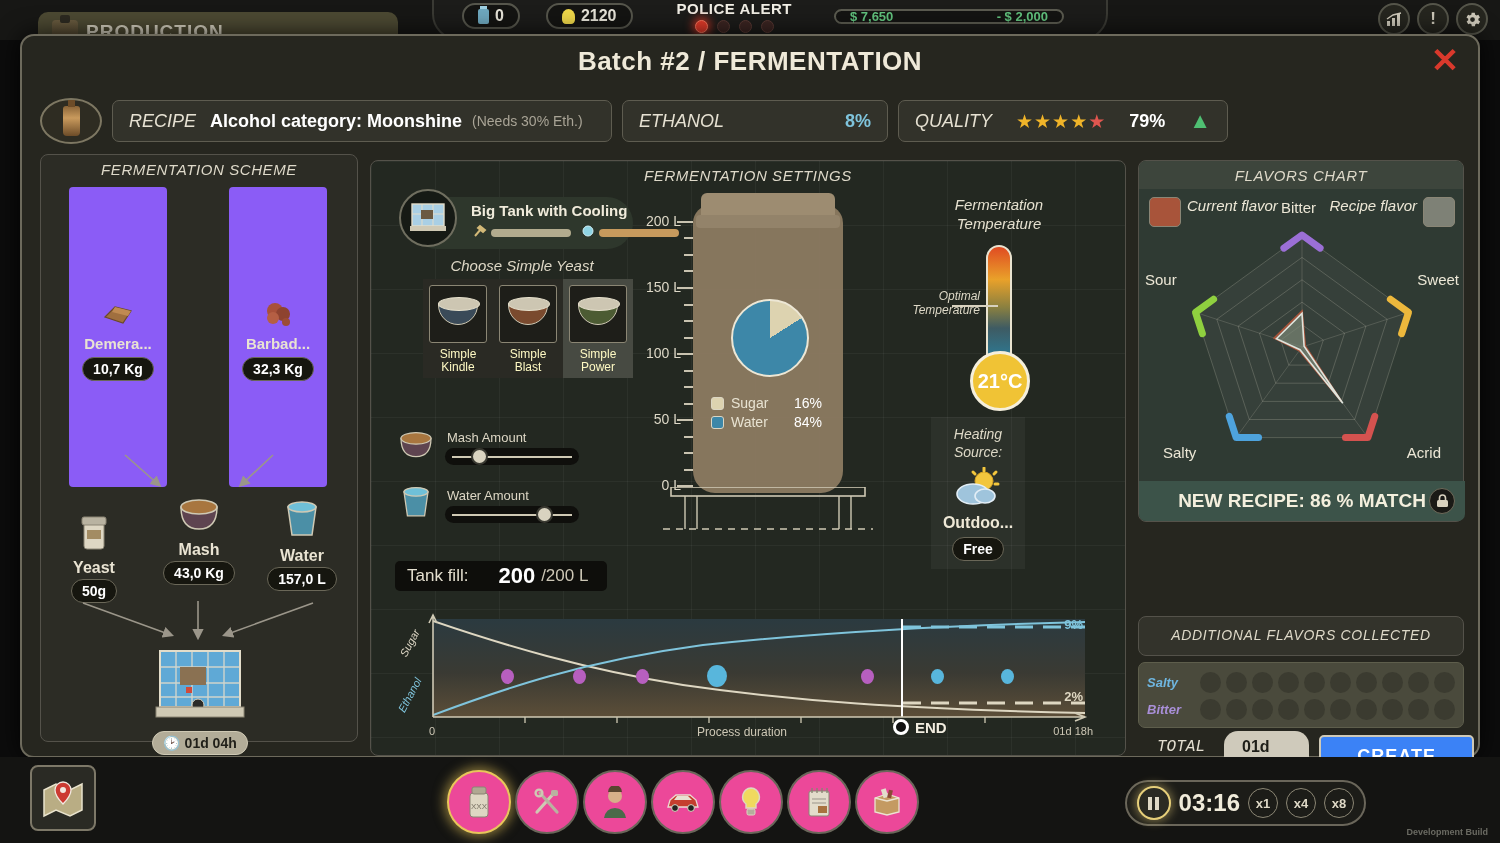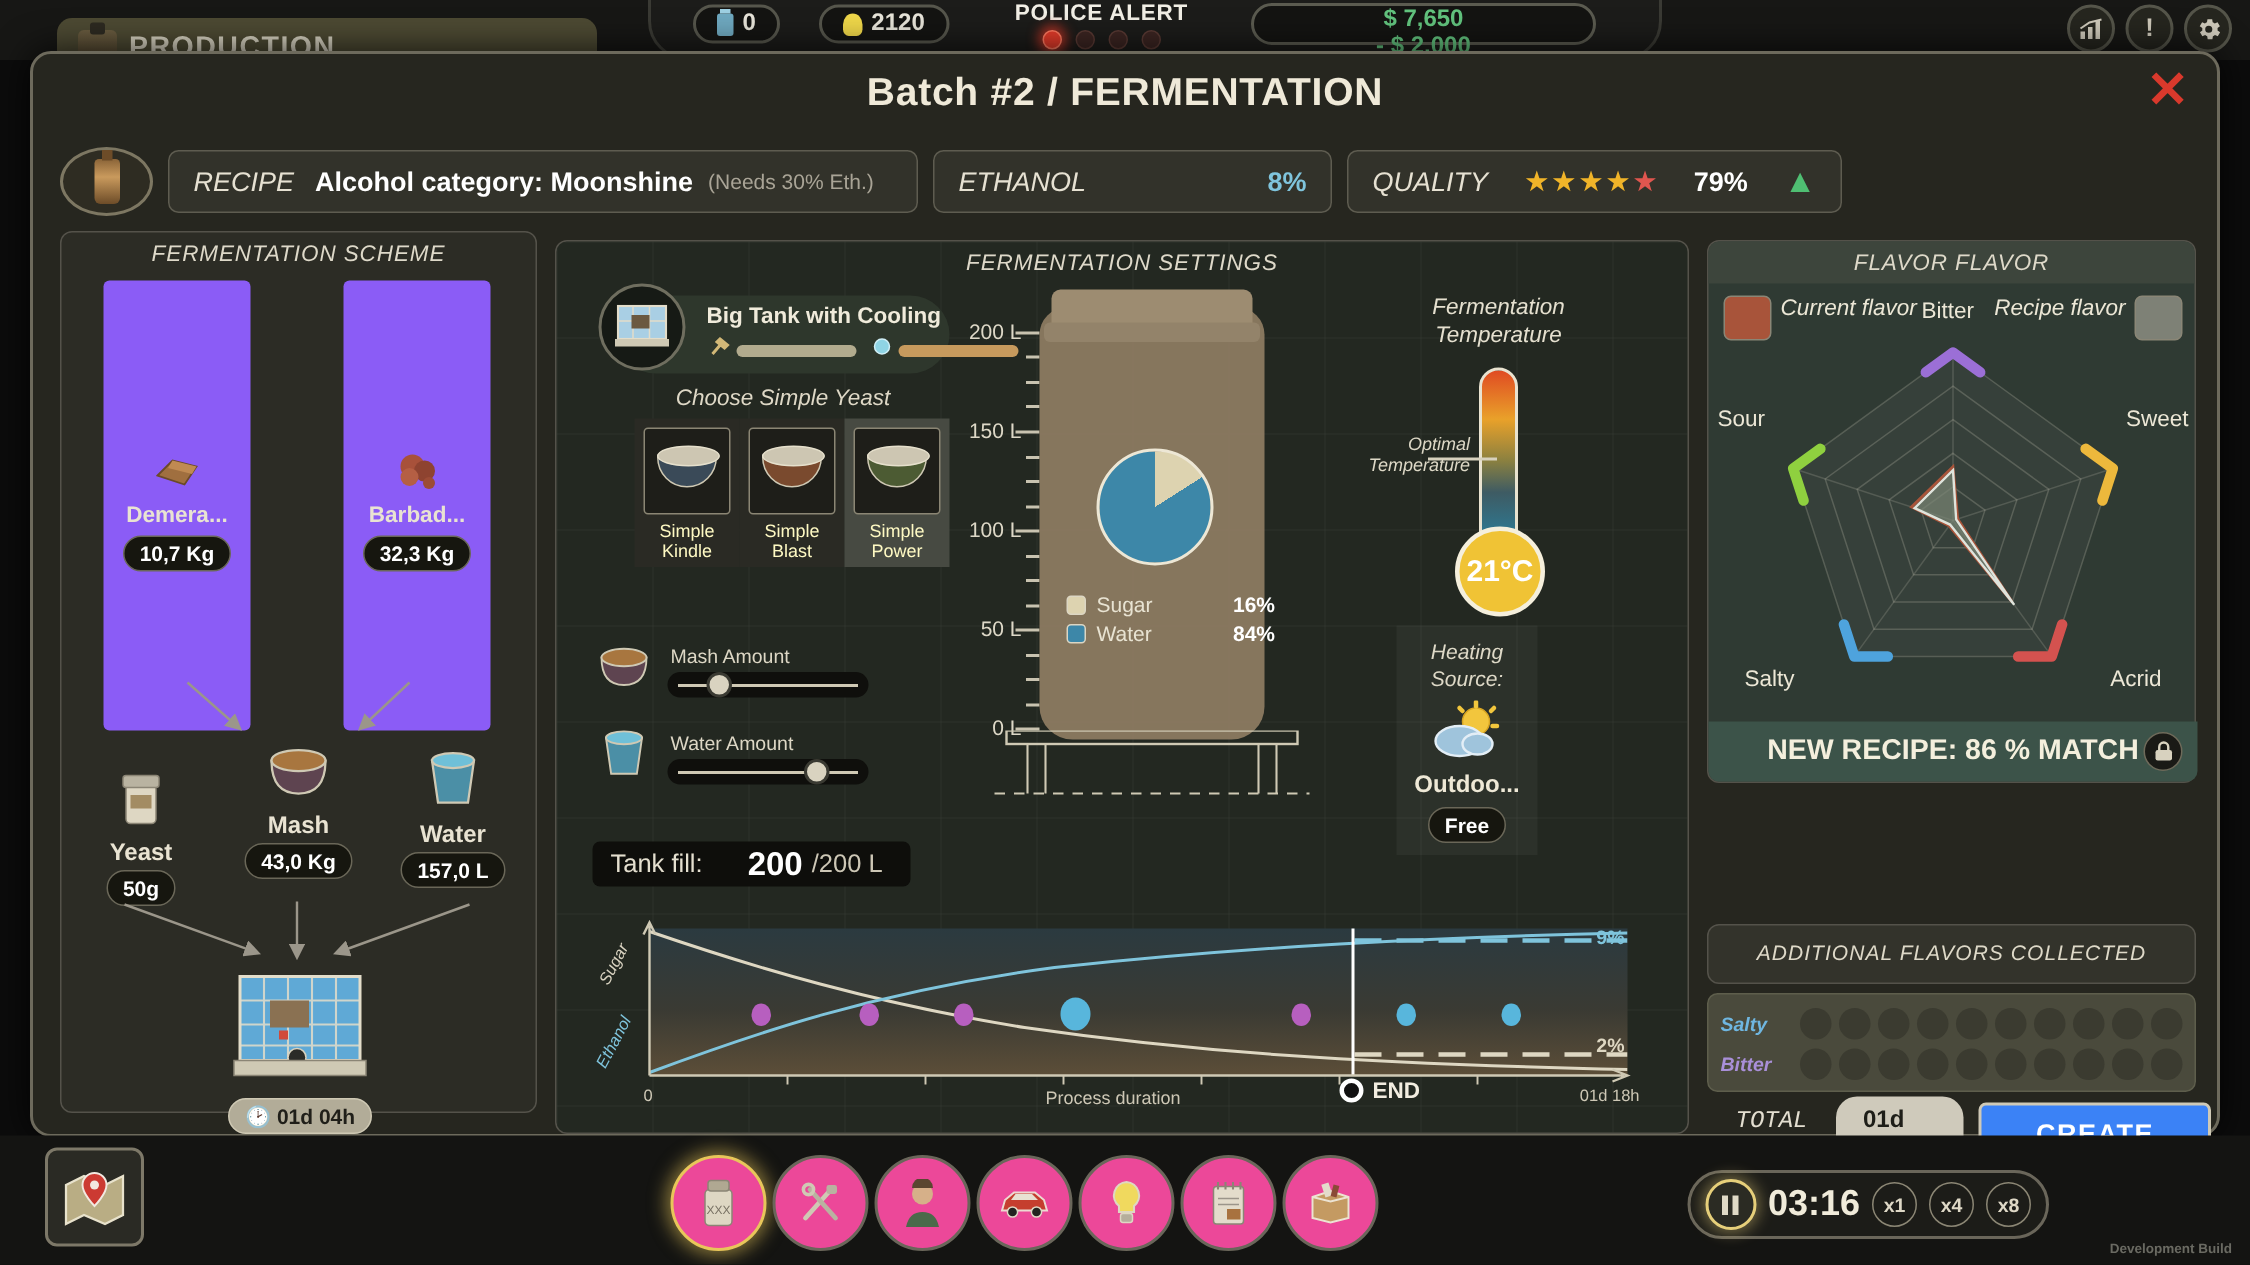--- a/index.html
+++ b/index.html
@@ -50,24 +50,24 @@
   .jar-icon:before { content:""; position:absolute; left:2px; top:-3px; width:7px; height:3px; background:#9ed0e2; }
   .bulb-icon {
     width: 13px; height: 15px; background: #f0d84a; border-radius: 50% 50% 30% 30%;
   }
   .police-wrap { text-align: center; color: #f2efe6; }
   .police-title { font-size: 15px; font-weight: bold; letter-spacing: 0.5px; }
   .police-dots { display: flex; gap: 9px; justify-content: center; margin-top: 3px; }
   .pdot { width: 13px; height: 13px; border-radius: 50%; background: #3c2522; border: 1px solid #5a3a34; }
   .pdot.on { background: #e33b2a; box-shadow: 0 0 8px 3px rgba(227,59,42,0.75); border-color:#ff7a60; }
   .money-pill {
-    height: 28px; border: 2px solid #5b5b50; border-radius: 15px;
+    height: 15px; border: 2px solid #5b5b50; border-radius: 15px;
     display: flex; align-items: center; justify-content: space-between;
     padding: 0 14px; min-width: 230px; background: #141412;
-    color: #62c37e; font-size: 16px; font-weight: bold; flex-direction: column;
+    color: #62c37e; font-size: 13px; font-weight: bold;
   }
 
   .top-right-icons { position: absolute; right: 12px; top: 3px; display: flex; gap: 7px; }
   .circ-btn {
     width: 32px; height: 32px; border-radius: 50%; background: #26261f;
     border: 2px solid #55554a; display: flex; align-items: center; justify-content: center;
     color: #cfcabb; font-size: 17px; font-weight: bold;
   }
 
   
@@ -181,21 +181,21 @@
   .scale { position: absolute; left: -72px; top: 40px; width: 72px; height: 268px; }
   .scale-lab { position: absolute; right: 12px; color: #ddd8c7; font-size: 14px; white-space: nowrap; }
   .tick { position: absolute; right: 0; height: 2px; background: #c9c3b0; }
 
   .pie { position: absolute; left: 38px; top: 118px; width: 78px; height: 78px; border-radius: 50%;
     border: 2px solid #ede7d5; }
   .pie-legend { position: absolute; left: 18px; top: 214px; color: #e8e3d2; font-size: 14px; }
   .leg-row { display:flex; align-items:center; gap: 7px; margin-bottom: 3px; }
   .leg-sw { width: 13px; height: 13px; border-radius: 3px; border: 1px solid #dcd6c3; }
   .leg-name { width: 46px; }
-  .leg-val { font-weight: bold; color:#fff; margin-left:38px;}
+  .leg-val { font-weight: normal; color:#fff; margin-left:10px;}
   .jar-stand { position: absolute; left: -36px; top: 306px; width: 222px; height: 44px; }
 
   .temp-wrap { position: absolute; left: 548px; top: 34px; width: 160px; text-align: center; }
   .temp-title { color: #e5e0cf; font-style: italic; font-size: 15px; line-height: 19px; }
   .thermo { position: relative; margin: 12px auto 0; width: 26px; height: 120px;
     background: linear-gradient(#e04b22, #e9a12a 28%, #8a8040 52%, #3e5b63 70%, #2a7f9c);
     border: 2px solid #e9e3d0; border-radius: 13px 13px 0 0; }
   .therm-line { position: absolute; left: -36px; top: 58px; width: 46px; height: 2px; background: #d7d1be; }
   .opt-lab { position: absolute; left: -92px; top: 42px; width: 84px; text-align: right;
     color: #ddd8c6; font-style: italic; font-size: 12px; line-height: 14px; }
@@ -674,21 +674,21 @@
         </svg>
         <span style="position:absolute;left:30px;top:112px;color:#cdc7b5;font-size:11px;">0</span>
         <span style="position:absolute;left:298px;top:112px;color:#cdc7b5;font-size:12px;">Process duration</span>
         <span style="position:absolute;right:6px;top:112px;color:#cdc7b5;font-size:11px;">01d 18h</span>
         <span class="end-circ" style="left:494px; top:106px;"></span>
         <span style="position:absolute;left:516px;top:106px;color:#f2ede0;font-size:15px;font-weight:bold;">END</span>
       </div>
     </div>
 
     <div class="panel flavor">
-      <div class="panel-head flavor-head">FLAVOR FLAVOR</div>
+      <div class="panel-head flavor-head">FLAVORS CHART</div>
 
       <div class="radar-area">
         <span class="legend-sw" style="left:10px; top:8px; background:#a8543a;"></span>
         <span class="legend-txt" style="left:48px; top:8px;">Current flavor</span>
         <span class="legend-sw" style="right:10px; top:8px; background:#7e8176;"></span>
         <span class="legend-txt" style="right:48px; top:8px; text-align:right;">Recipe flavor</span>
 
         <span class="axis-lab" style="left:142px; top:10px;">Bitter</span>
         <span class="axis-lab" style="right:6px; top:82px;">Sweet</span>
         <span class="axis-lab" style="right:24px; bottom:20px;">Acrid</span>

